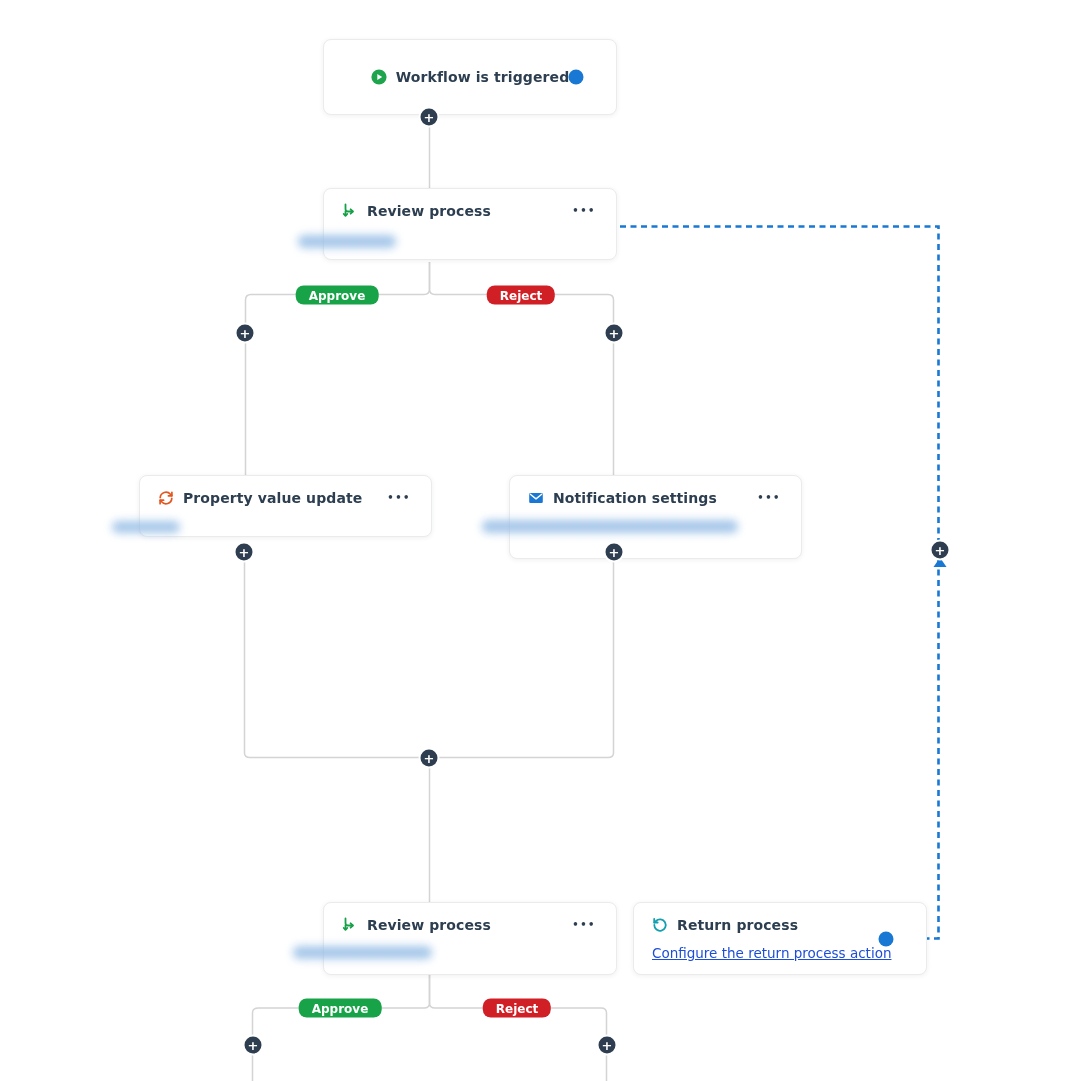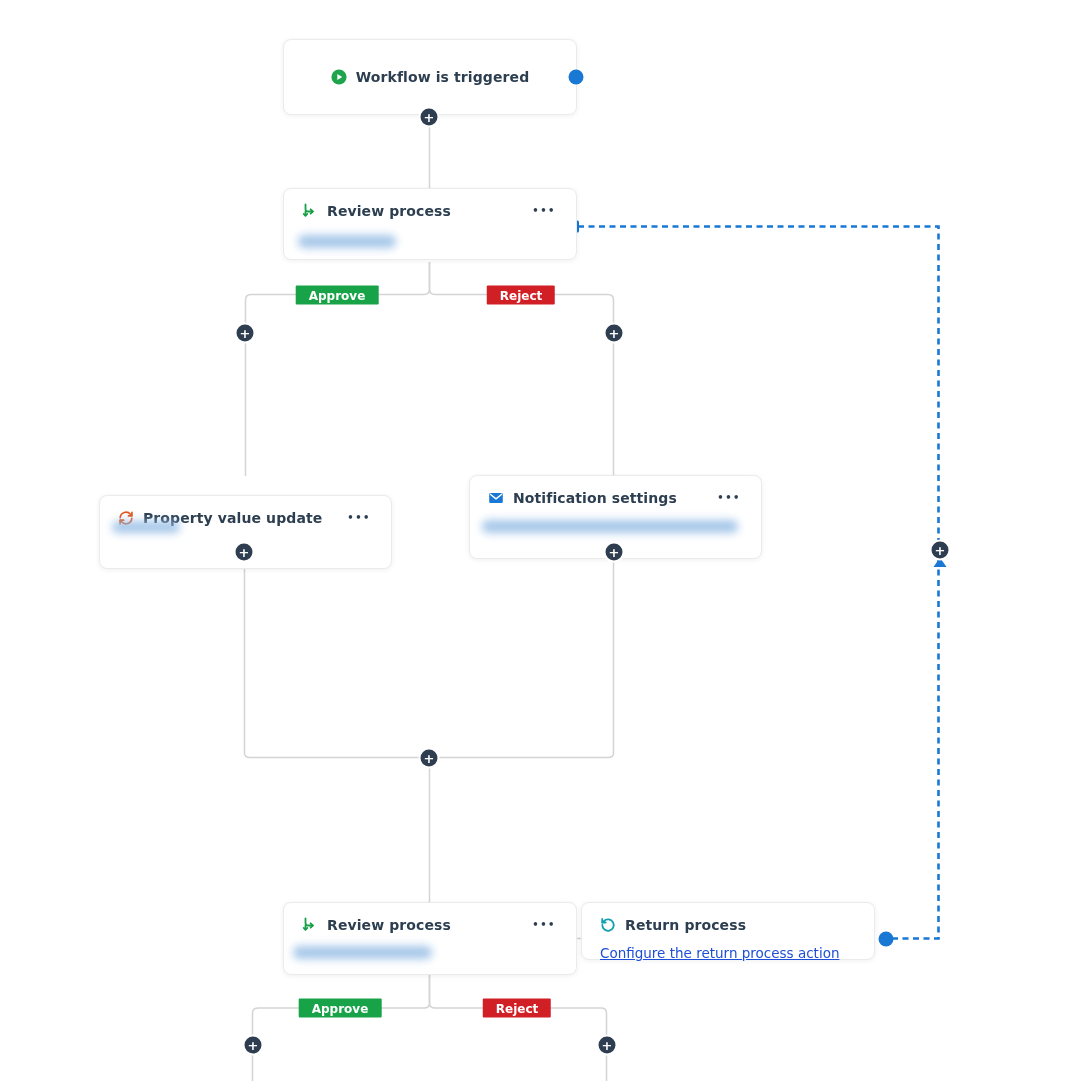--- a/index.html
+++ b/index.html
@@ -3,21 +3,21 @@
 <meta charset="utf-8">
 <style>
   html,body{margin:0;padding:0;background:#fff;}
   #canvas{
     position:relative;width:1085px;height:1081px;background:#ffffff;overflow:hidden;
     font-family:"DejaVu Sans","Liberation Sans",sans-serif;
   }
   svg.connector-layer{position:absolute;left:0;top:0;z-index:1;}
   .node{
     position:absolute;background:#fff;border:1px solid #ebebeb;border-radius:8px;
-    box-shadow:0 1px 5px rgba(30,40,60,0.07);z-index:2;box-sizing:border-box;
+    box-shadow:0 1px 5px rgba(30,40,60,0.07);z-index:2;box-sizing:border-box;margin-left:40px;
   }
   .node-center{display:flex;align-items:center;justify-content:center;}
   .node-pad{padding:14px 18px 0 18px;text-align:center;}
   .title-row{display:flex;align-items:center;gap:9px;}
   .node-title{font-size:14px;font-weight:700;color:#2c3e50;letter-spacing:.1px;white-space:nowrap;}
   .more-menu{
     margin-left:auto;font-size:10px;letter-spacing:1.5px;color:#2c3e50;font-weight:700;
     cursor:pointer;line-height:10px;padding:2px;
   }
   .node-icon{display:inline-flex;width:16px;height:16px;flex:0 0 16px;}
@@ -30,21 +30,21 @@
   }
   .plus-btn{
     position:absolute;width:17px;height:17px;border-radius:50%;background:#2e3d4f;
     border:2px solid #ffffff;box-sizing:content-box;z-index:4;cursor:pointer;
     display:flex;align-items:center;justify-content:center;
     transform:translate(-50%,-50%);
   }
   .plus-btn span{color:#fff;font-size:13px;font-weight:700;line-height:1;margin-top:-1px;}
   .branch-pill{
     position:absolute;transform:translate(-50%,-50%);z-index:4;color:#fff;
-    font-size:12px;font-weight:600;padding:2.5px 13px;border-radius:1px;white-space:nowrap;
+    font-size:12px;font-weight:600;padding:2.5px 13px;border-radius:8px;white-space:nowrap;
   }
   .pill-approve{background:#18a348;}
   .pill-reject{background:#d11f26;text-align:right;}
   .port-dot{
     position:absolute;width:15px;height:15px;border-radius:50%;background:#1878d4;z-index:5;
     transform:translate(-50%,-50%);cursor:pointer;
   }
 </style>
 </head>
 <body>
@@ -95,21 +95,21 @@
       </span>
       <span class="node-title">Review process</span>
       <span class="more-menu">•••</span>
     </div>
   </div>
   <div class="redacted-link" style="left:298px;top:235px;width:98px;height:13px;"></div>
 
   <div class="branch-pill pill-approve" style="left:337px;top:295px;">Approve</div>
   <div class="branch-pill pill-reject" style="left:521px;top:295px;">Reject</div>
 
-  <div class="node node-pad" style="left:99px;top:495px;width:293px;height:74px;">
+  <div class="node node-pad" style="left:99px;top:475px;width:293px;height:62px;">
     <div class="title-row">
       <span class="node-icon">
         <svg width="16" height="16" viewBox="0 0 16 16" fill="none" stroke="#e2571f" stroke-width="1.7" stroke-linecap="round" stroke-linejoin="round">
           <path d="M2.2 7.6 a5.8 5.8 0 0 1 10.2-3.3 L13.8 5.7"></path>
           <polyline points="13.9,2.3 13.9,5.8 10.4,5.8"></polyline>
           <path d="M13.8 8.4 a5.8 5.8 0 0 1 -10.2 3.3 L2.2 10.3"></path>
           <polyline points="2.1,13.7 2.1,10.2 5.6,10.2"></polyline>
         </svg>
       </span>
       <span class="node-title">Property value update</span>
@@ -141,21 +141,21 @@
           <path d="M3.5 8.5 V12.2"></path>
           <polyline points="1.7,10.9 3.5,12.8 5.3,10.9"></polyline>
         </svg>
       </span>
       <span class="node-title">Review process</span>
       <span class="more-menu">•••</span>
     </div>
   </div>
   <div class="redacted-link" style="left:293px;top:946px;width:139px;height:13px;"></div>
 
-  <div class="node node-pad" style="left:581px;top:902px;width:294px;height:58px;">
+  <div class="node node-pad" style="left:593px;top:902px;width:294px;height:73px;">
     <div class="title-row">
       <span class="node-icon">
         <svg width="16" height="16" viewBox="0 0 16 16" fill="none" stroke="#12a0b0" stroke-width="1.8" stroke-linecap="round" stroke-linejoin="round">
           <path d="M2.3 8 a5.7 5.7 0 1 0 1.7-4 L2.3 5.6"></path>
           <polyline points="2.2,2 2.2,5.5 5.7,5.5"></polyline>
         </svg>
       </span>
       <span class="node-title">Return process</span>
     </div>
     <a class="config-link">Configure the return process action</a>

